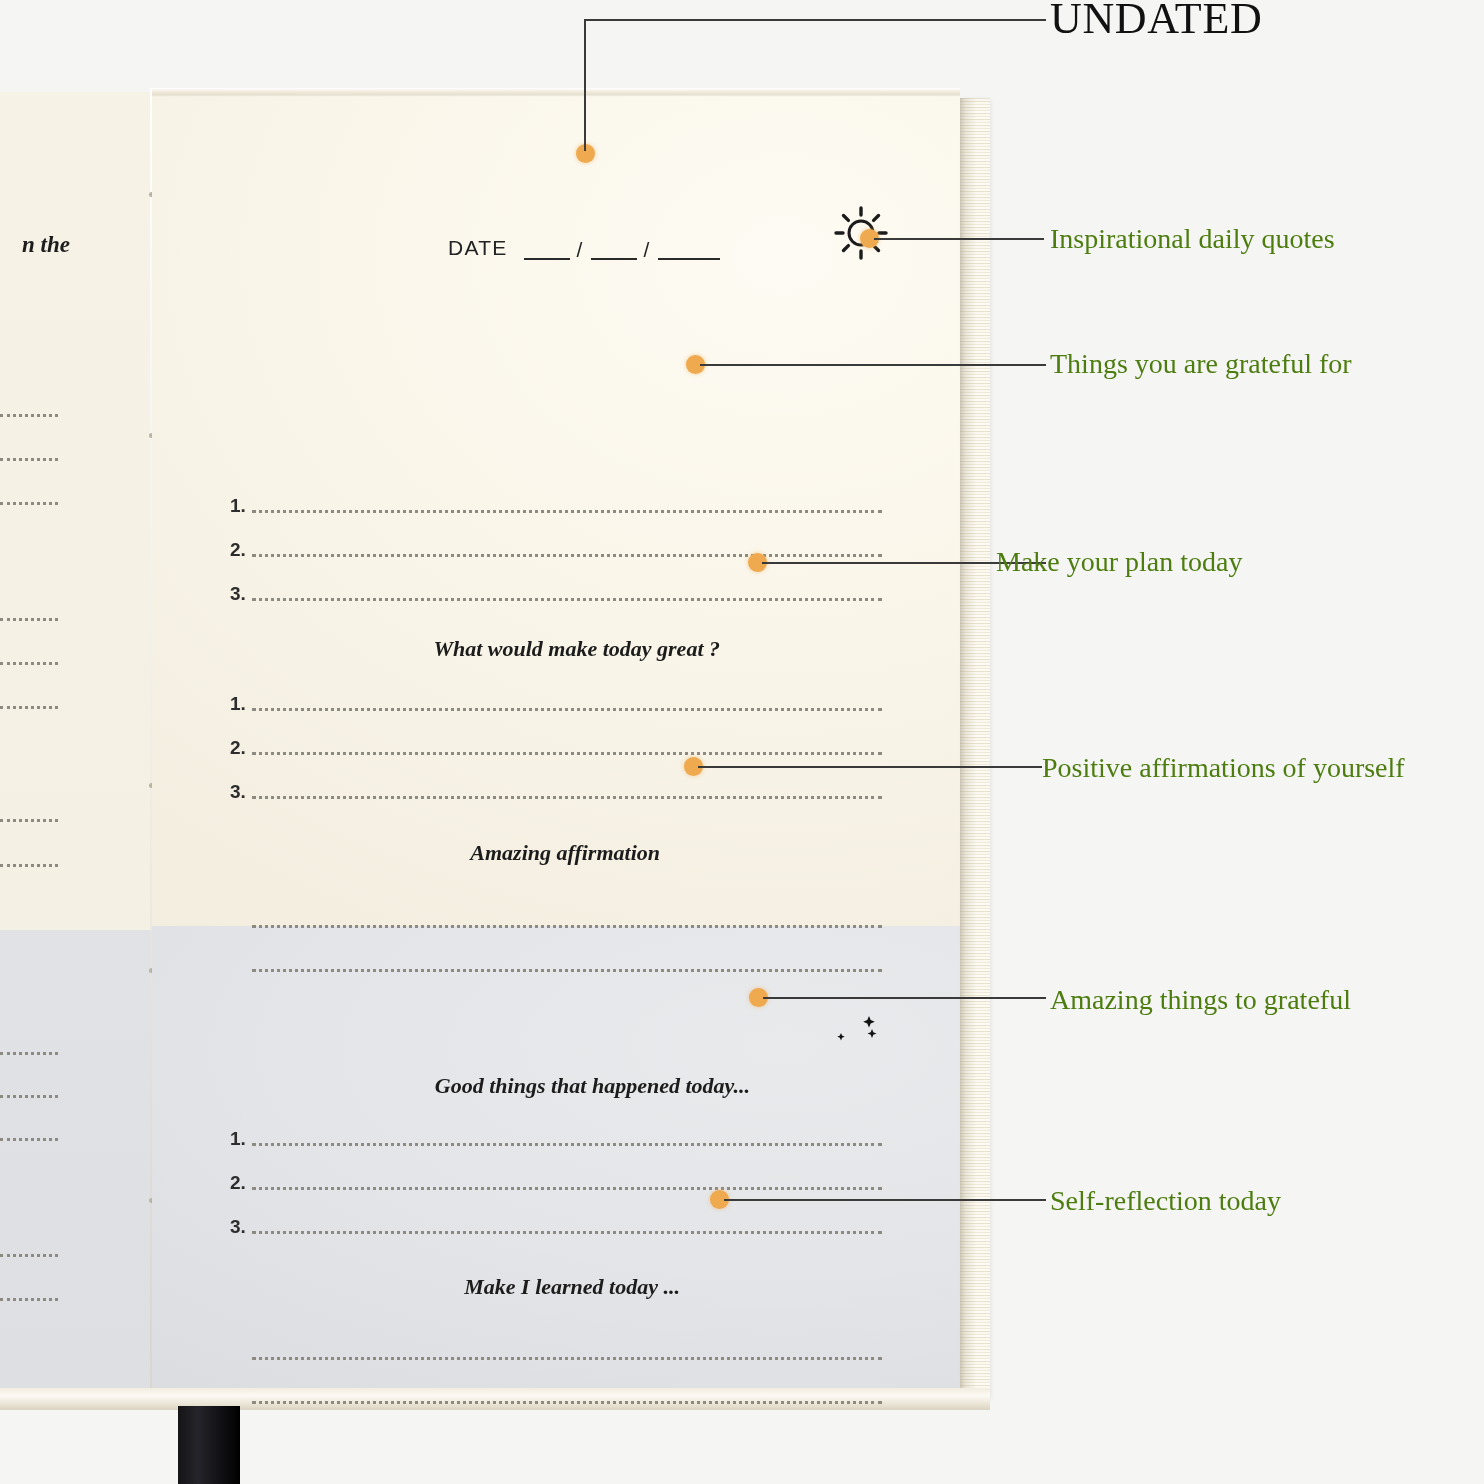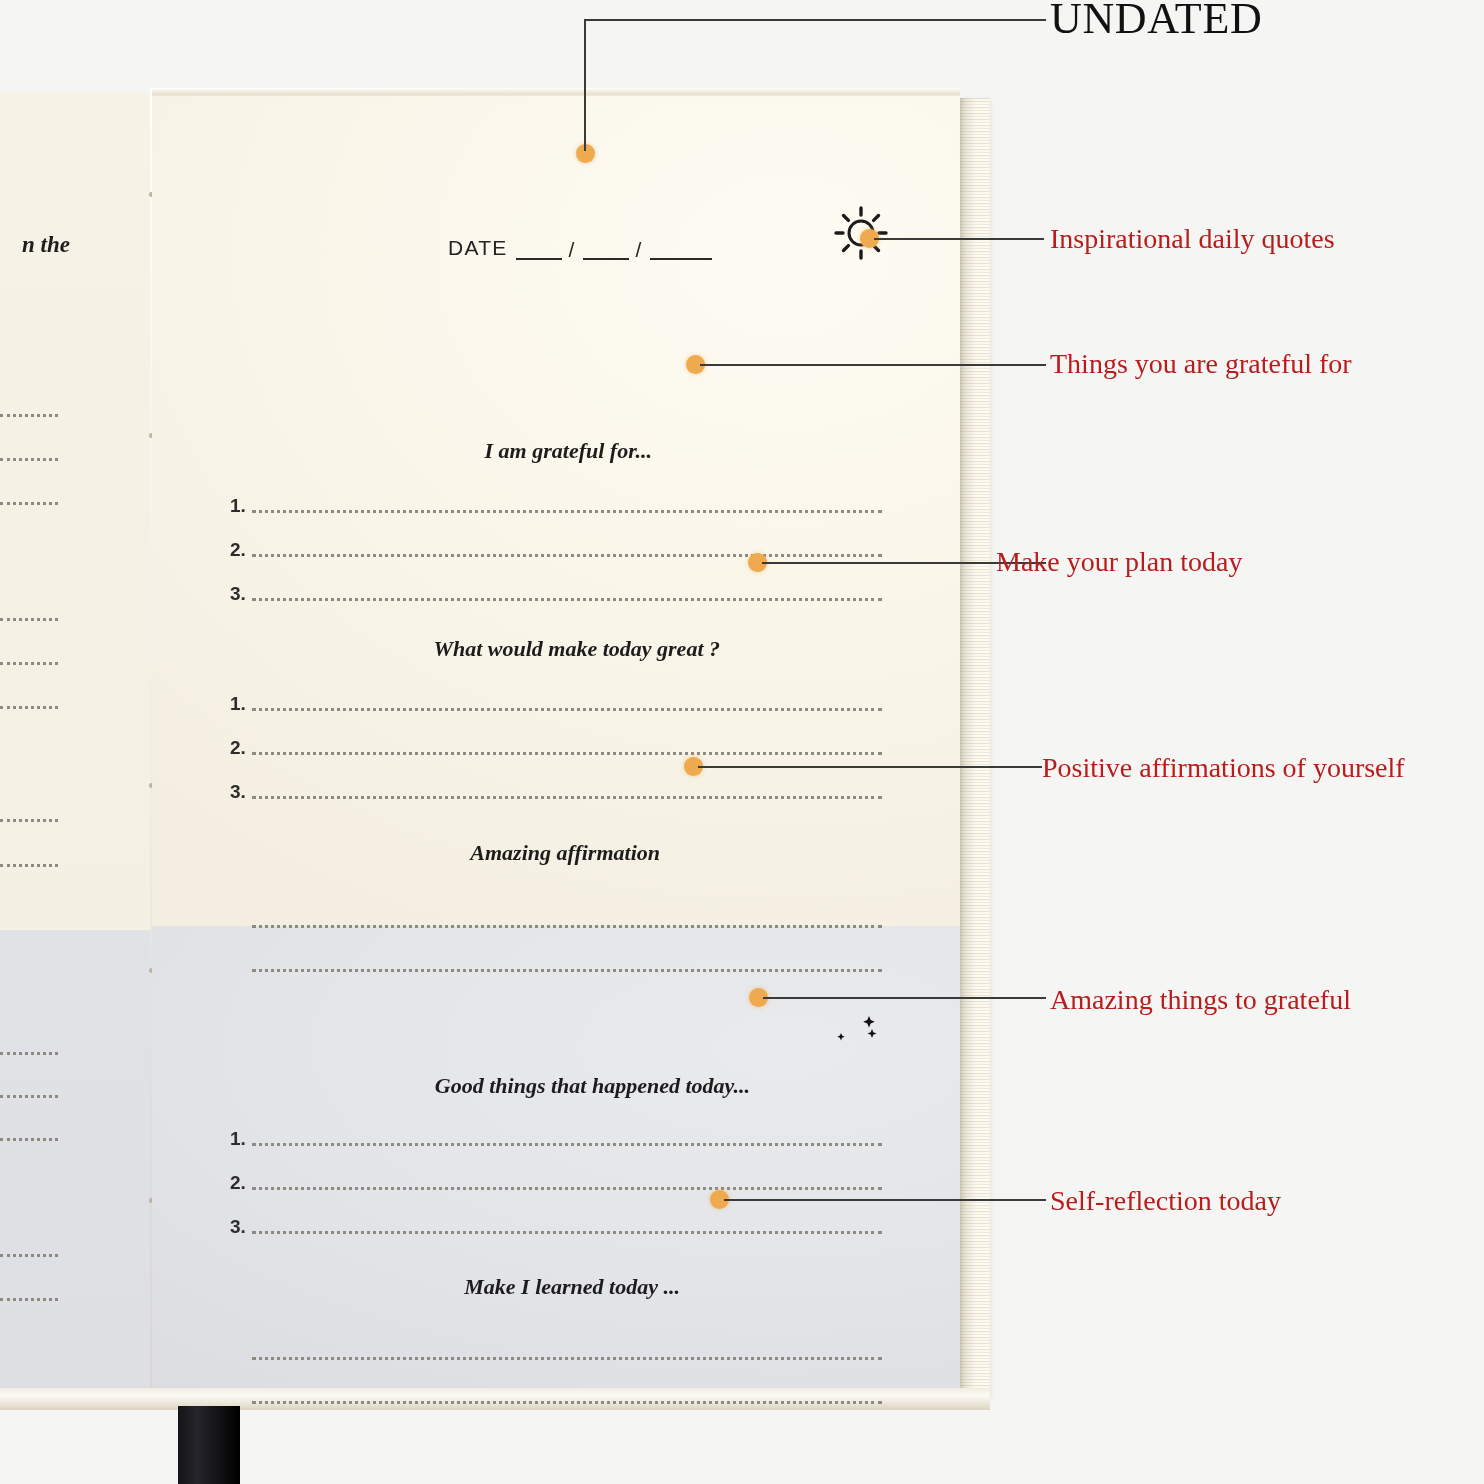--- a/index.html
+++ b/index.html
@@ -86,21 +86,21 @@
 
   
   .content{position:absolute;left:152px;top:0;width:808px;height:1320px;}
 
   .date-row{
     position:absolute;left:296px;top:148px;
     display:flex;align-items:flex-end;gap:0;
     font-family:"Liberation Sans", sans-serif;
     font-size:21px;letter-spacing:.06em;color:#232323;
   }
-  .date-label{margin-right:8px;}
+  .date-label{margin-right:16px;}
   .date-blank{display:inline-block;border-bottom:2px solid #2a2a2a;height:15px;}
   .db1{width:46px;}
   .db2{width:46px;}
   .db3{width:62px;}
   .date-slash{margin:0 7px;font-size:21px;line-height:1;}
 
   .sun-icon{position:absolute;left:680px;top:116px;width:58px;height:58px;}
   .moon-icon{position:absolute;left:676px;top:910px;width:56px;height:56px;}
 
   .quote{
@@ -145,21 +145,21 @@
   
   .dot{
     position:absolute;width:19px;height:19px;border-radius:50%;
     background:#efa94e;box-shadow:0 0 4px rgba(239,169,78,.55);
   }
   .leader{position:absolute;height:2px;background:#3a3a3a;}
   .leader-v{position:absolute;width:2px;background:#3a3a3a;}
   .ann{
     position:absolute;
     font-family:"Liberation Serif", serif;
-    font-size:28px;color:#b91c1c;white-space:nowrap;
+    font-size:28px;color:#4d7c0f;white-space:nowrap;
   }
   .ann-title{
     position:absolute;
     font-family:"Liberation Serif", serif;
     font-size:44px;color:#111;letter-spacing:.015em;white-space:nowrap;
   }
 </style>
 </head>
 <body>
 
@@ -226,21 +226,20 @@
             <line x1="47" y1="29" x2="54" y2="29"></line>
             <line x1="11.5" y1="11.5" x2="16.4" y2="16.4"></line>
             <line x1="41.6" y1="41.6" x2="46.5" y2="46.5"></line>
             <line x1="46.5" y1="11.5" x2="41.6" y2="16.4"></line>
             <line x1="16.4" y1="41.6" x2="11.5" y2="46.5"></line>
           </g>
         </svg>
       </div>
 
 
-      <div class="sec-head" style="left:160px;top:350px;width:340px;">I am grateful for...</div>
       <div class="lines" style="left:78px;top:385px;width:652px;">
         <div class="line-row">
           <span class="line-num">1.</span>
           <span class="dotline"></span>
         </div>
         <div class="line-row">
           <span class="line-num">2.</span>
           <span class="dotline"></span>
         </div>
         <div class="line-row">

